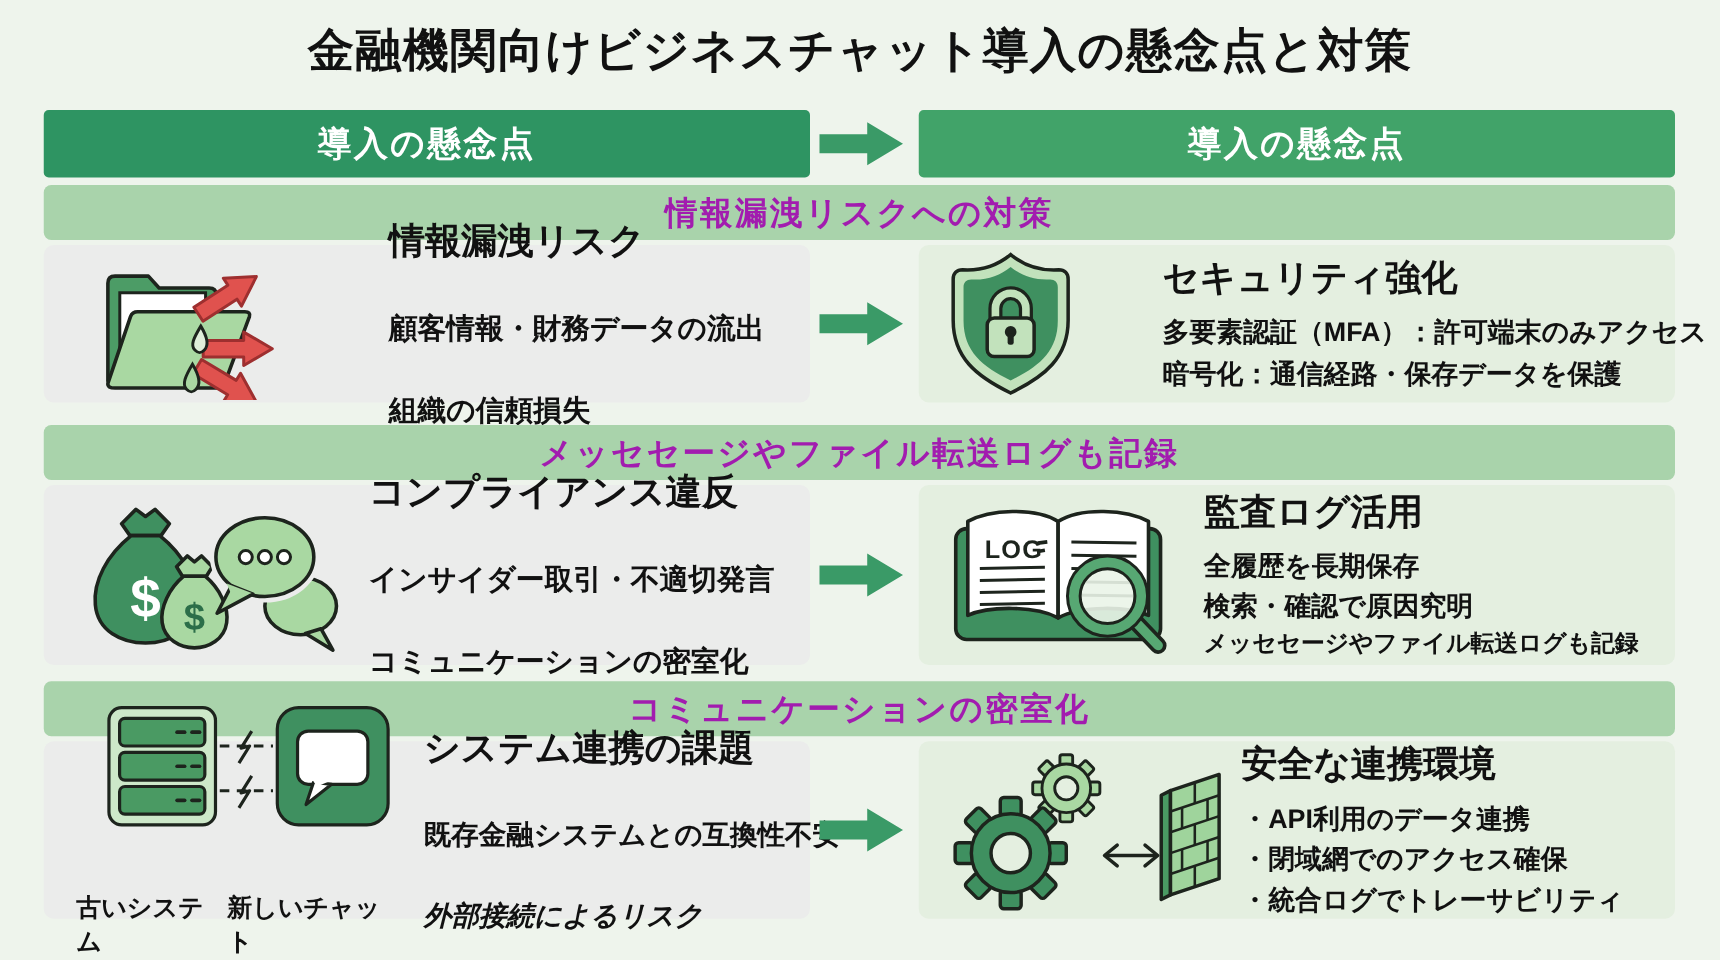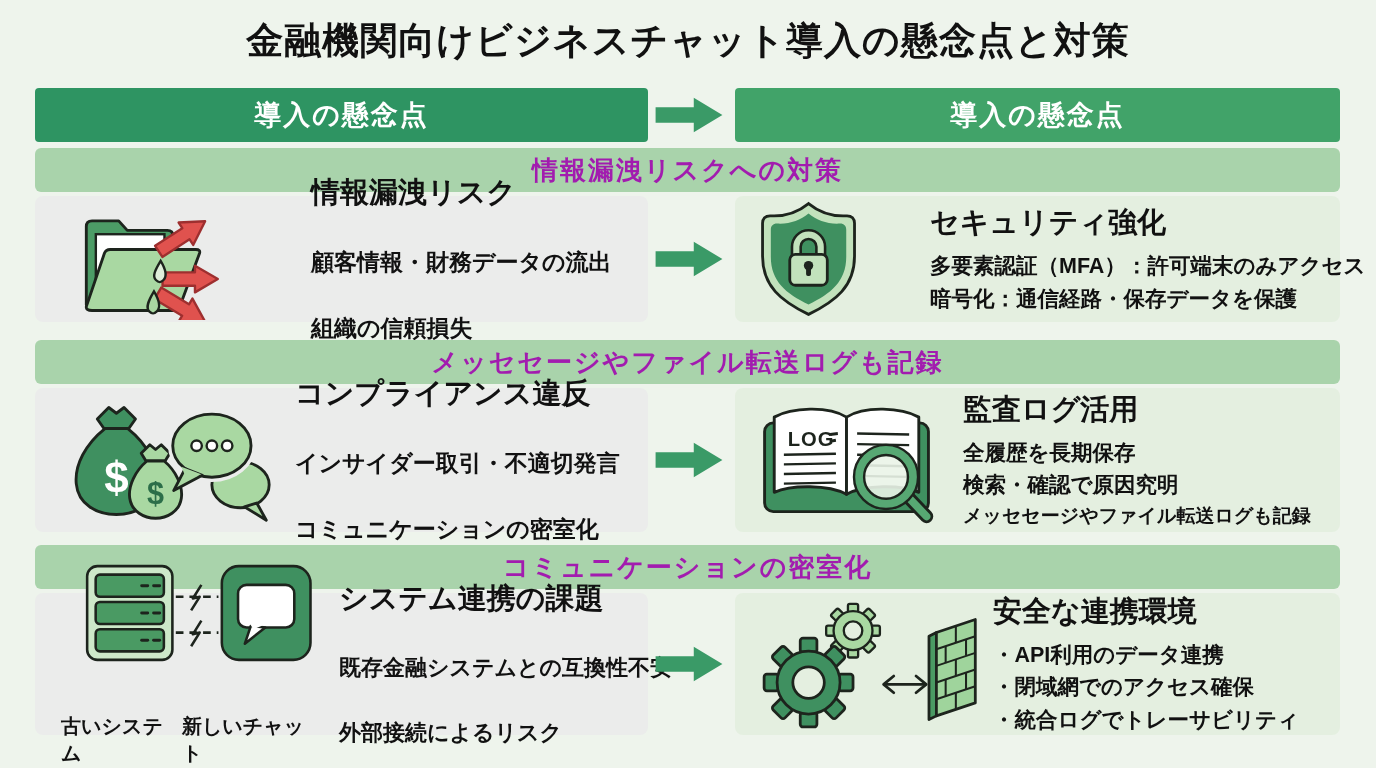--- a/index.html
+++ b/index.html
@@ -223,21 +223,21 @@
       <path d="M198,72 L218,74 L203,80 Z" fill="#ffffff"></path>
     </svg>
     <div class="iconlabels">
       <span>古いシステム</span>
       <span>新しいチャット</span>
     </div>
   </div>
   <div class="tblock" style="margin-left:16px;">
     <div class="ctitle">システム連携の課題</div>
     <div class="cline" style="font-size:22px;">既存金融システムとの互換性不安</div>
-    <div class="cline" style="font-size:22px;">外部接続によるリスク</div>
+    <div class="cline" style="font-size:22px;font-style:italic;">外部接続によるリスク</div>
   </div>
 </div>
 
 <div class="gap-arrow a3">
   <svg viewBox="0 0 80 44" width="80" height="42">
       <path d="M5,14 h40 v-10 l30,18 l-30,18 v-10 h-40 z" fill="#3a9a67"></path>
     </svg>
 </div>
 
 <div class="rowbox measure colR r3">

